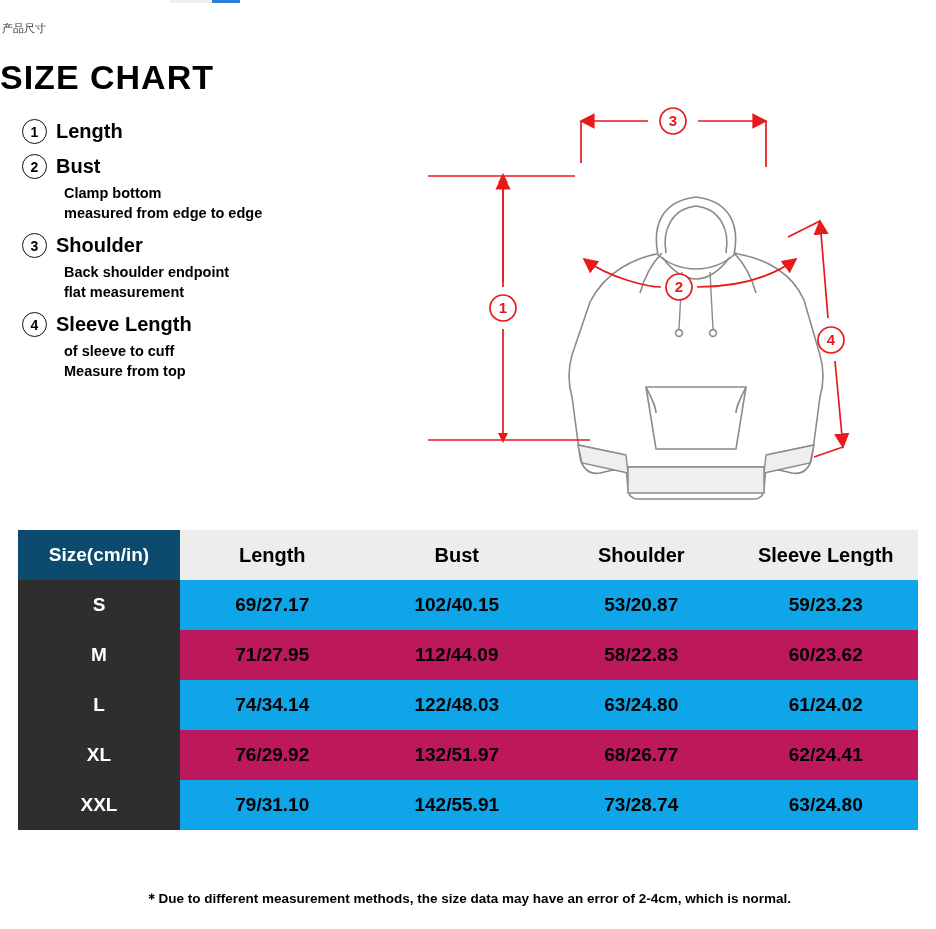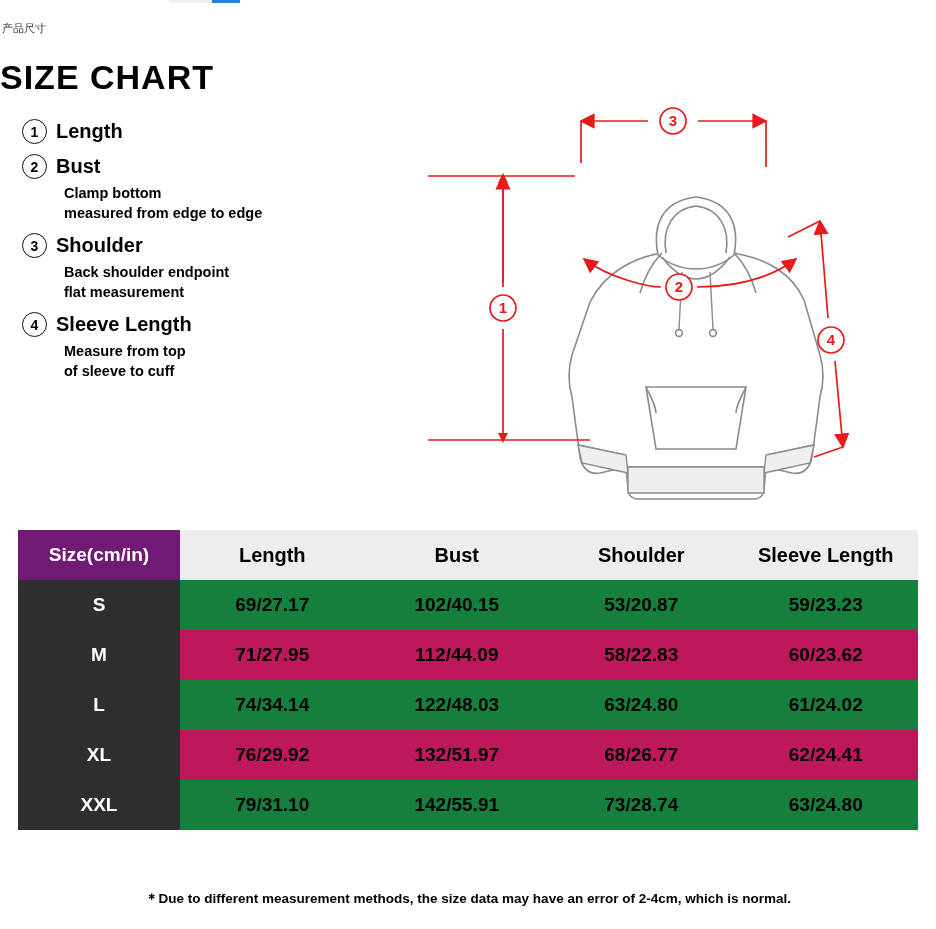--- a/index.html
+++ b/index.html
@@ -121,29 +121,29 @@
     font-size: 19px;
     font-weight: bold;
     height: 48px;
     vertical-align: middle;
   }
   table.size-table thead th {
     background: #ededed;
     font-size: 20px;
   }
   table.size-table thead th.corner {
-    background: #701a75;
+    background: #0c4a6e;
     color: #fff;
     font-size: 19px;
   }
   table.size-table tbody tr td:first-child {
     background: #2e2e2e;
     color: #fff;
   }
-  table.size-table tbody tr.odd td { background: #15803d; }
+  table.size-table tbody tr.odd td { background: #0ea5e9; }
   table.size-table tbody tr.even td { background: #be185d; }
   table.size-table tbody tr td:first-child { background: #2e2e2e !important; }
   .col-size { width: 160px; }
   .footnote {
     position: absolute;
     left: 0;
     top: 890px;
     width: 936px;
     text-align: center;
     font-size: 13.5px;
@@ -193,22 +193,22 @@
         <div>flat measurement</div>
       </div>
     </div>
 
     <div class="legend-item">
       <div class="legend-head">
         <div class="circ-num">4</div>
         <div class="legend-title">Sleeve Length</div>
       </div>
       <div class="legend-desc">
+        <div>of sleeve to cuff</div>
         <div>Measure from top</div>
-        <div>of sleeve to cuff</div>
       </div>
     </div>
 
   </div>
 
   <div class="illus">
     <svg width="520" height="410" viewBox="0 0 520 410" xmlns="http://www.w3.org/2000/svg">
       <defs>
         <marker id="arrR" markerWidth="9" markerHeight="9" refX="8" refY="4.5" orient="auto">
           <path d="M0,0 L9,4.5 L0,9 z" fill="#e8191b"></path>

